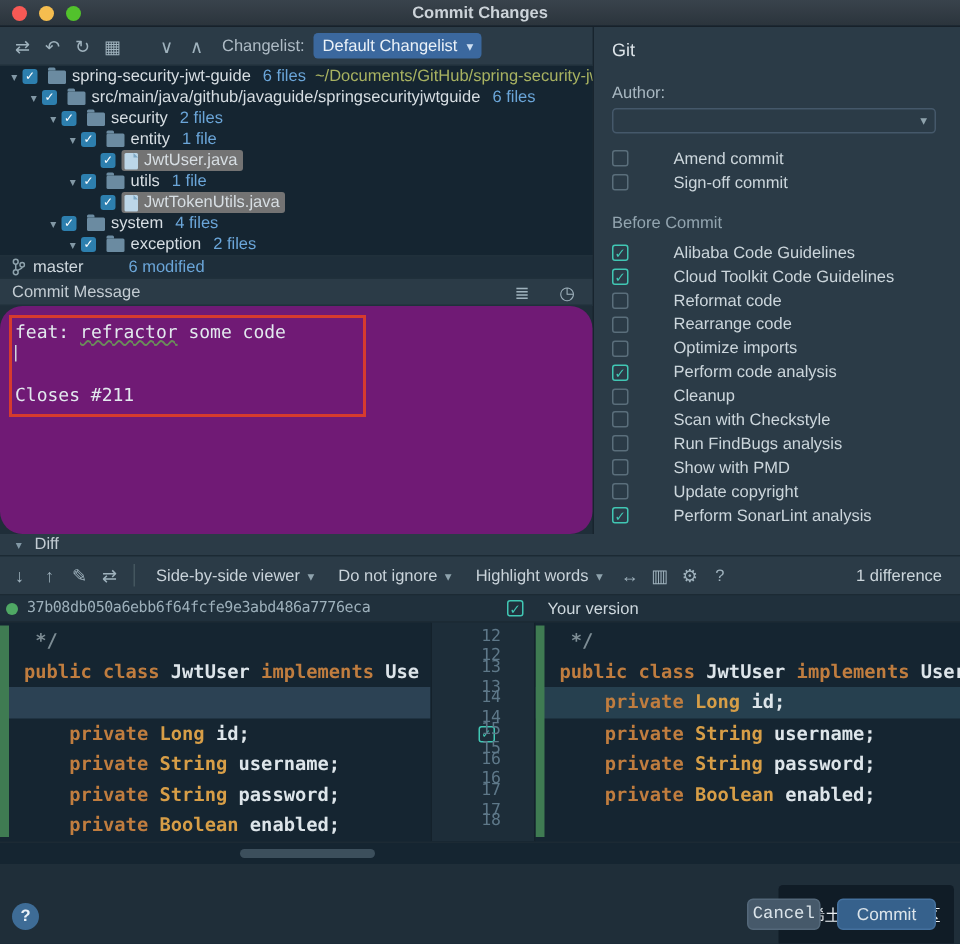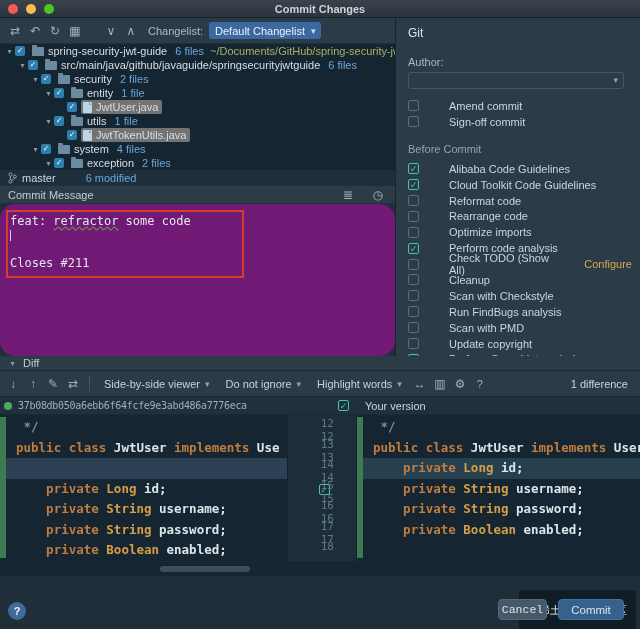--- a/index.html
+++ b/index.html
@@ -295,38 +295,33 @@
           <div class="opt-row">
             <span class="opt-cb"></span>
             <span class="opt-label">Optimize imports</span>
           </div>
           <div class="opt-row">
             <span class="opt-cb checked"></span>
             <span class="opt-label">Perform code analysis</span>
           </div>
           <div class="opt-row">
             <span class="opt-cb"></span>
-            <span class="opt-label">Check TODO (Show All)</span>
-            <span class="opt-link">Configure</span>
-          </div>
-          <div class="opt-row">
-            <span class="opt-cb"></span>
             <span class="opt-label">Cleanup</span>
           </div>
           <div class="opt-row">
             <span class="opt-cb"></span>
             <span class="opt-label">Scan with Checkstyle</span>
           </div>
           <div class="opt-row">
             <span class="opt-cb"></span>
             <span class="opt-label">Run FindBugs analysis</span>
           </div>
           <div class="opt-row">
             <span class="opt-cb"></span>
-            <span class="opt-label">Scan with PMD</span>
+            <span class="opt-label">Show with PMD</span>
           </div>
           <div class="opt-row">
             <span class="opt-cb"></span>
             <span class="opt-label">Update copyright</span>
           </div>
           <div class="opt-row">
             <span class="opt-cb checked"></span>
             <span class="opt-label">Perform SonarLint analysis</span>
           </div>
         </div>

